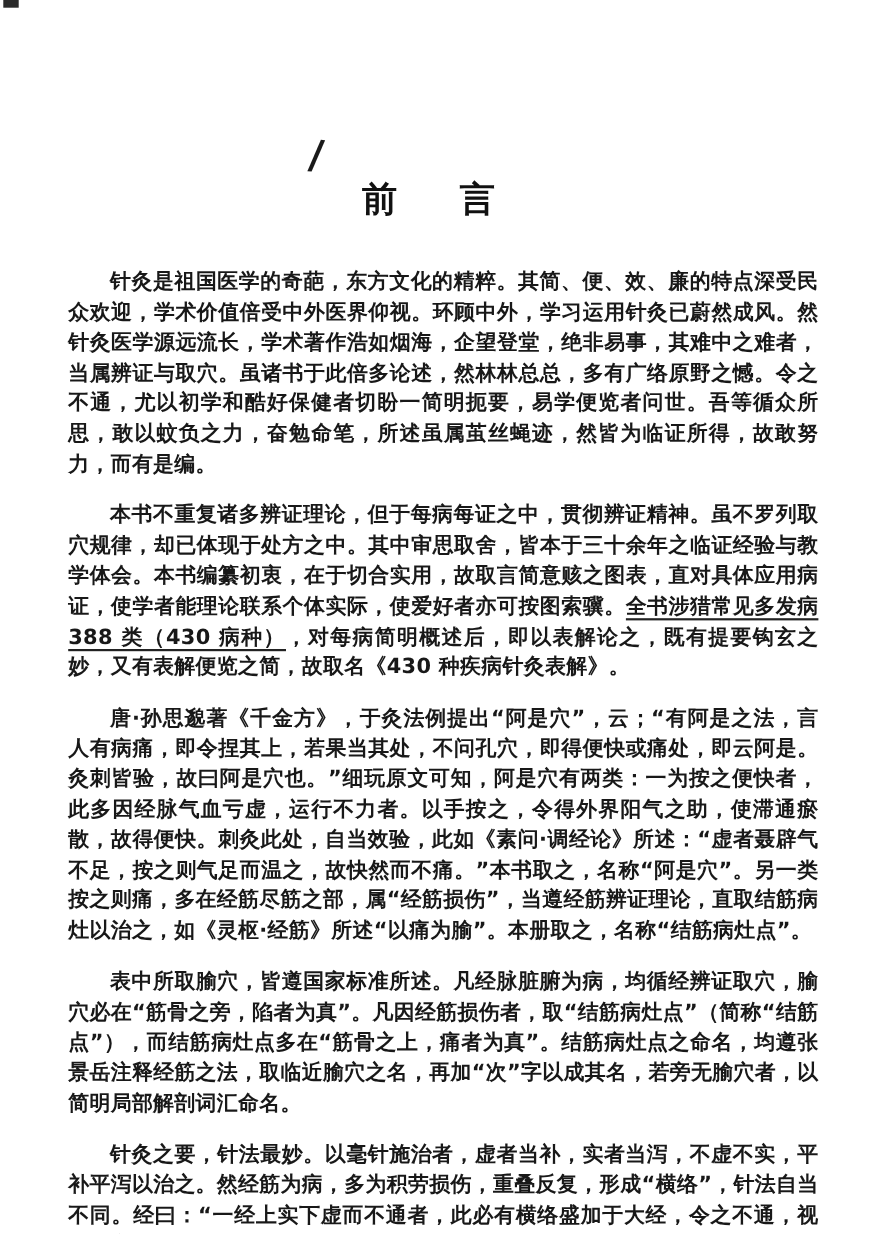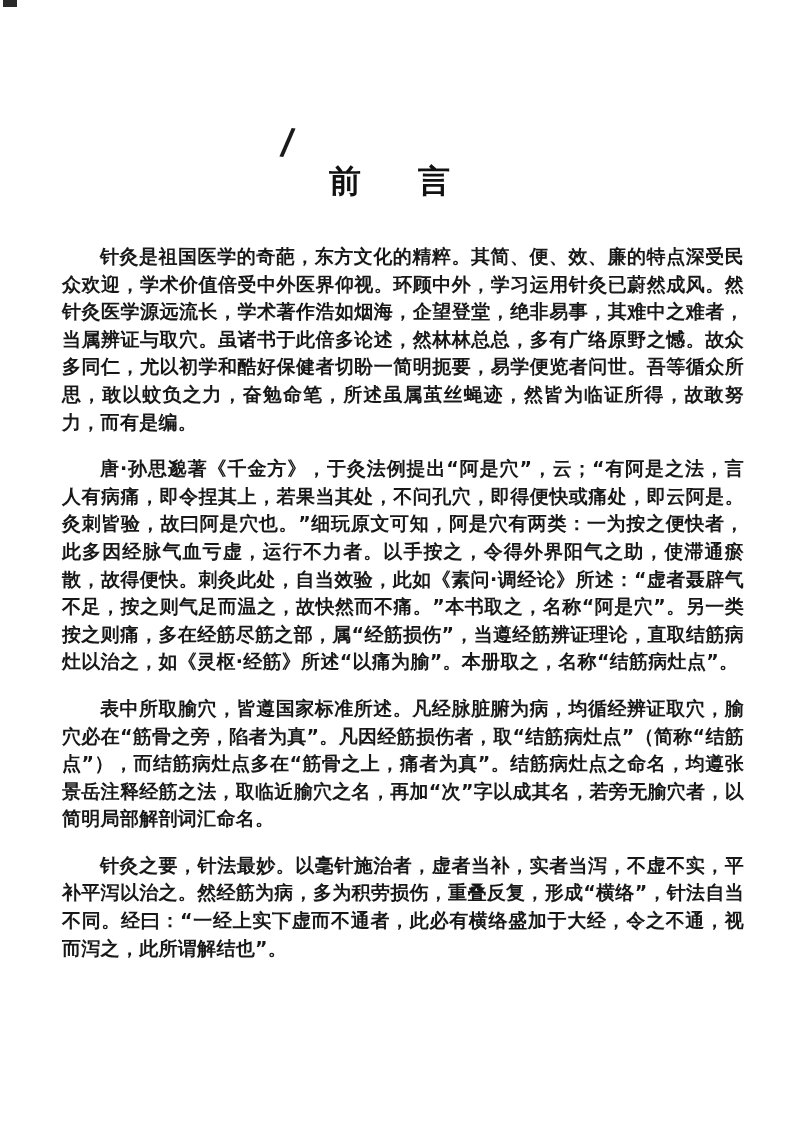--- a/index.html
+++ b/index.html
@@ -80,19 +80,20 @@
   <div class="corner-mark"></div>
 
   <div class="slash-mark">/</div>
 
   <div class="title">
     <span>前</span>
     <span>言</span>
   </div>
 
   <div class="body-text" id="preface-body">
-      <p><span>针灸是祖国医学的奇葩，东方文化的精粹。其简、便、效、廉的特点深受民众欢迎，学术价值倍受中外医界仰视。环顾中外，学习运用针灸已蔚然成风。然针灸医学源远流长，学术著作浩如烟海，企望登堂，绝非易事，其难中之难者，当属辨证与取穴。虽诸书于此倍多论述，然林林总总，多有广络原野之憾。故众多同仁，尤以初学和酷好保健者切盼一简明扼要，易学便览者问世。吾等循众所思，敢以蚊负之力，奋勉命笔，所述虽属茧丝蝇迹，然皆为临证所得，故敢努力，而有是编。</span></p>
+      <p><span>针灸是祖国医学的奇葩，东方文化的精粹。其简、便、效、廉的特点深受民众欢迎，学术价值倍受中外医界仰视。环顾中外，学习运用针灸已蔚然成风。然针灸医学源远流长，学术著作浩如烟海，企望登堂，绝非易事，其难中之难者，当属辨证与取穴。虽诸书于此倍多论述，然林林总总，多有广络原野之憾。令之不通，尤以初学和酷好保健者切盼一简明扼要，易学便览者问世。吾等循众所思，敢以蚊负之力，奋勉命笔，所述虽属茧丝蝇迹，然皆为临证所得，故敢努力，而有是编。</span></p>
+      <p><span>本书不重复诸多辨证理论，但于每病每证之中，贯彻辨证精神。虽不罗列取穴规律，却已体现于处方之中。其中审思取舍，皆本于三十余年之临证经验与教学体会。本书编纂初衷，在于切合实用，故取言简意赅之图表，直对具体应用病证，使学者能理论联系个体实际，使爱好者亦可按图索骥。</span><span class="u">全书涉猎常见多发病 388 类（430 病种）</span><span>，对每病简明概述后，即以表解论之，既有提要钩玄之妙，又有表解便览之简，故取名《430 种疾病针灸表解》。</span></p>
       <p><span>唐·孙思邈著《千金方》，于灸法例提出“阿是穴”，云；“有阿是之法，言人有病痛，即令捏其上，若果当其处，不问孔穴，即得便快或痛处，即云阿是。灸刺皆验，故曰阿是穴也。”细玩原文可知，阿是穴有两类：一为按之便快者，此多因经脉气血亏虚，运行不力者。以手按之，令得外界阳气之助，使滞通瘀散，故得便快。刺灸此处，自当效验，此如《素问·调经论》所述：“虚者聂辟气不足，按之则气足而温之，故快然而不痛。”本书取之，名称“阿是穴”。另一类按之则痛，多在经筋尽筋之部，属“经筋损伤”，当遵经筋辨证理论，直取结筋病灶以治之，如《灵枢·经筋》所述“以痛为腧”。本册取之，名称“结筋病灶点”。</span></p>
       <p><span>表中所取腧穴，皆遵国家标准所述。凡经脉脏腑为病，均循经辨证取穴，腧穴必在“筋骨之旁，陷者为真”。凡因经筋损伤者，取“结筋病灶点”（简称“结筋点”），而结筋病灶点多在“筋骨之上，痛者为真”。结筋病灶点之命名，均遵张景岳注释经筋之法，取临近腧穴之名，再加“次”字以成其名，若旁无腧穴者，以简明局部解剖词汇命名。</span></p>
       <p><span>针灸之要，针法最妙。以毫针施治者，虚者当补，实者当泻，不虚不实，平补平泻以治之。然经筋为病，多为积劳损伤，重叠反复，形成“横络”，针法自当不同。经曰：“一经上实下虚而不通者，此必有横络盛加于大经，令之不通，视而泻之，此所谓解结也”。</span></p>
     </div>
 
 </div>
 
 </body></html>

